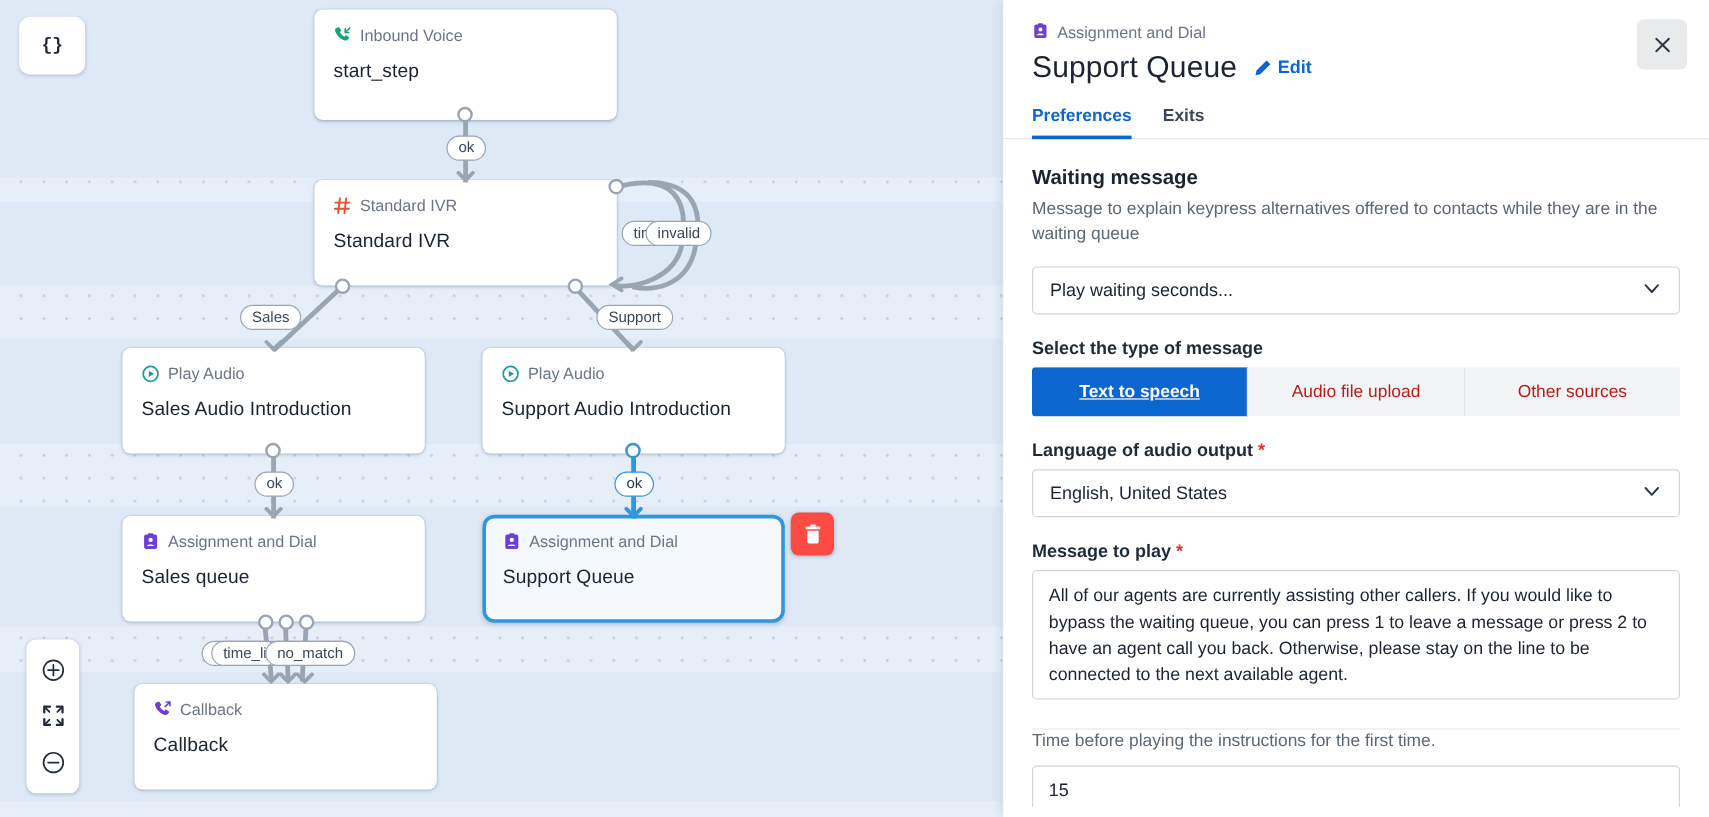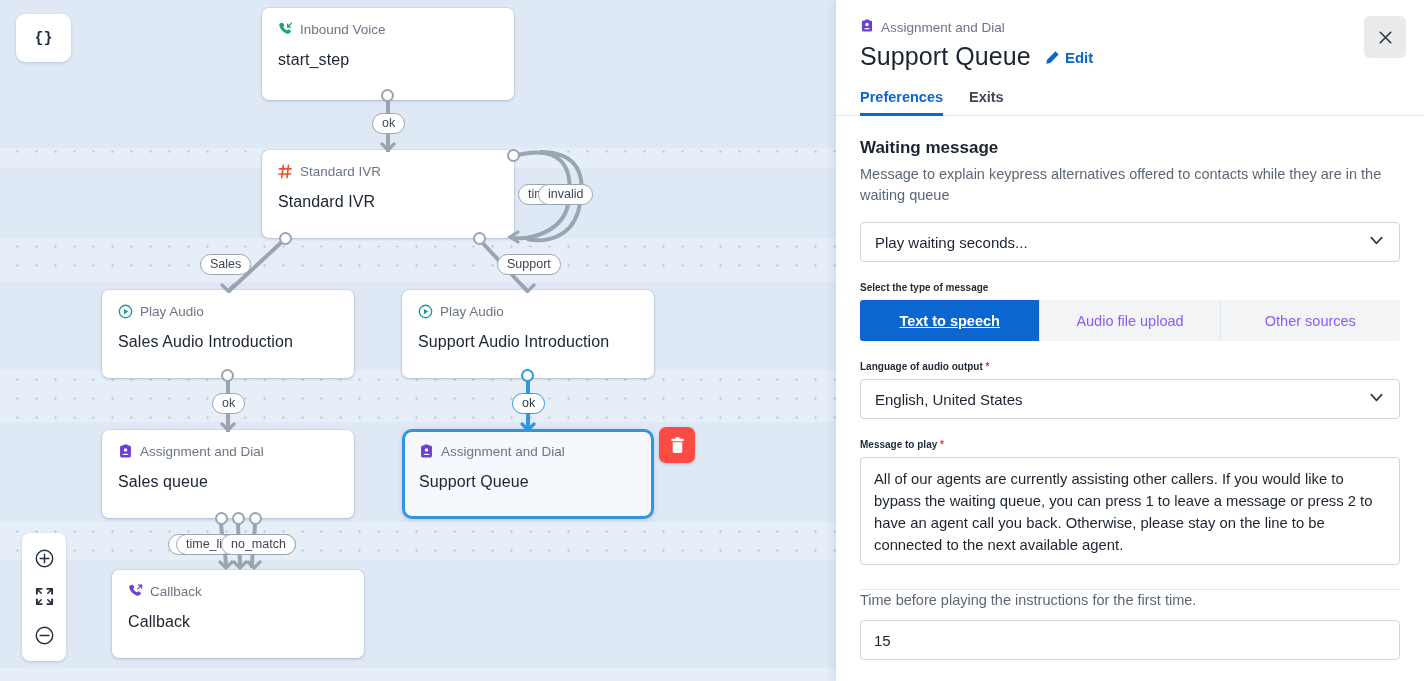--- a/index.html
+++ b/index.html
@@ -154,39 +154,39 @@
   .tab.active::after {
     content: ""; position: absolute; left: 0; right: 0; bottom: -1px;
     height: 3px; background: #0b66d0;
   }
 
   .panel-body { padding: 22px 24px 0 24px; height: 556px; overflow: hidden; }
   .sec-title { font-size: 17px; font-weight: 700; color: #1b2430; }
   .sec-desc { font-size: 14.5px; color: #5c6775; line-height: 21px; margin-top: 6px; max-width: 545px; }
 
   .field-label {
-    font-size: 10px; font-weight: 700; color: #1f2a37; margin-top: 20px; margin-bottom: 7px;
+    font-size: 15px; font-weight: 700; color: #1f2a37; margin-top: 20px; margin-bottom: 7px;
   }
   .req { color: #e0342b; font-weight: 700; }
 
   .select {
     height: 40px; border: 1px solid #cfd5dc; border-radius: 4px;
     display: flex; align-items: center; justify-content: space-between;
     padding: 0 14px; font-size: 15px; color: #1b2430; cursor: pointer;
     background: #fff;
   }
   .chev { color: #2b3744; }
 
   .seg {
     display: flex; height: 41px; margin-top: 6px;
     border-radius: 3px; overflow: hidden;
   }
   .seg-item {
     flex: 1; display: flex; align-items: center; justify-content: center;
-    font-size: 14.5px; background: #f2f4f6; color: #8b5cf6;
+    font-size: 14.5px; background: #f2f4f6; color: #b91c1c;
     cursor: pointer; border-right: 1px solid #e2e6ea;
   }
   .seg-item:last-child { border-right: none; }
   .seg-item.active { background: #0b66d0; color: #fff; font-weight: 700; text-decoration: underline; }
 
   .textarea {
     border: 1px solid #cfd5dc; border-radius: 4px;
     padding: 10px 13px; font-size: 14.8px; color: #1b2430;
     line-height: 22px; height: 108px; overflow: hidden; background: #fff;
     cursor: text;

